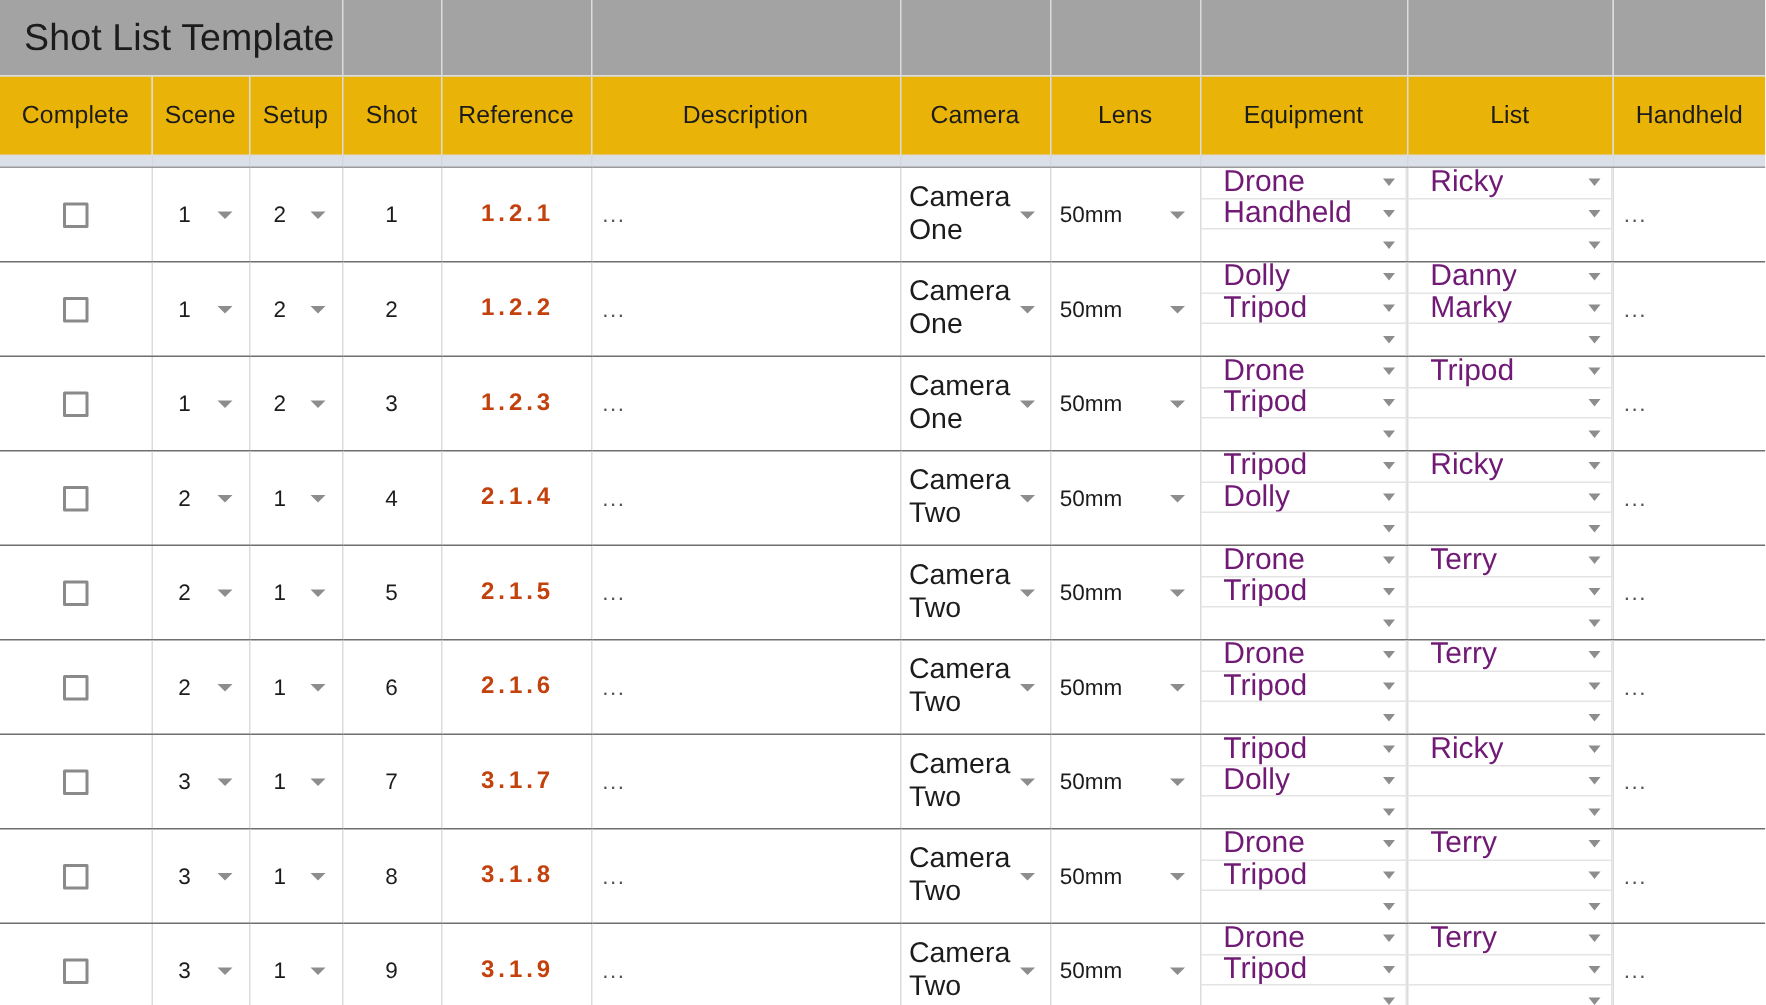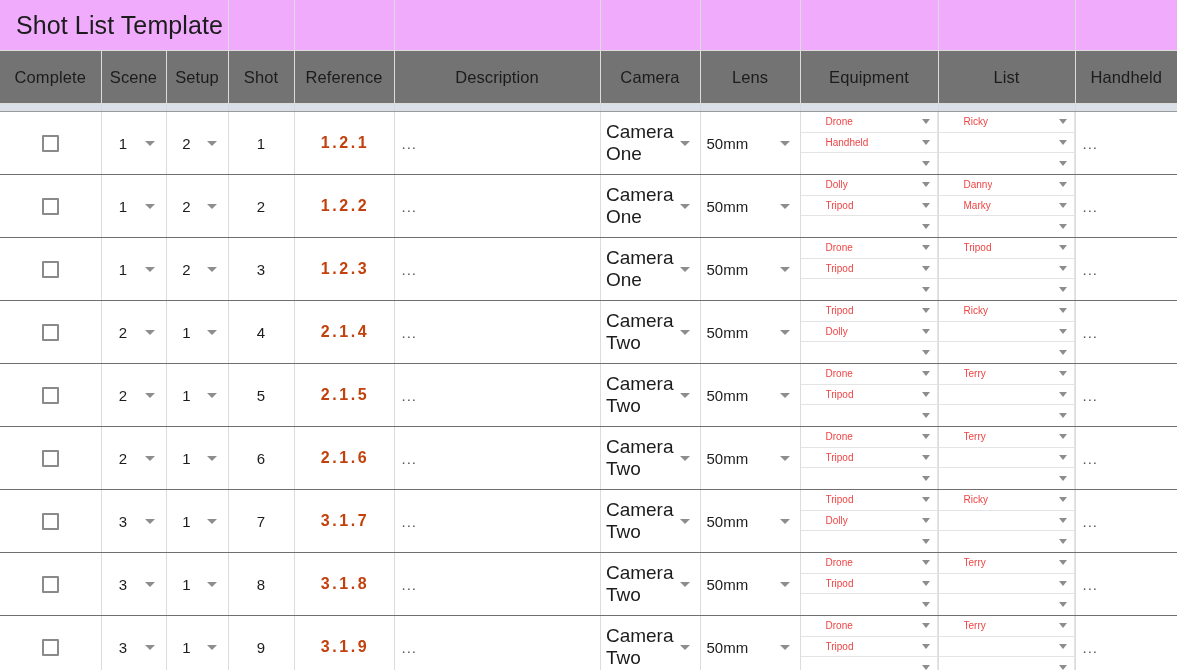--- a/index.html
+++ b/index.html
@@ -20,21 +20,21 @@
   }
 
   table.sheet {
     border-collapse: collapse;
     table-layout: fixed;
     width: 1177px;
   }
 
   
   tr.title-row td {
-    background: #f0abfc;
+    background: #a3a3a3;
     border-right: 1px solid #dcdcdc;
     border-bottom: 1px solid #dcdcdc;
     height: 50px;
     padding: 0;
   }
   tr.title-row td.title-cell {
     border-right: 1px solid #dcdcdc;
     padding: 0 0 0 16px;
     vertical-align: middle;
   }
@@ -42,21 +42,21 @@
     font-size: 25px;
     color: #1c1c1c;
     font-weight: 400;
     letter-spacing: 0.1px;
     line-height: 1;
     white-space: nowrap;
   }
 
   
   tr.head-row th {
-    background: #737373;
+    background: #eab308;
     border-right: 1px solid #dcdcdc;
     border-bottom: 1px solid #dcdcdc;
     border-top: 1px solid #dcdcdc;
     height: 52px;
     padding: 0 4px;
     font-weight: 400;
     font-size: 16.5px;
     color: #1c1c1c;
     text-align: center;
     vertical-align: middle;
@@ -198,24 +198,24 @@
     padding: 0;
     box-sizing: border-box;
   }
   .stack .mini {
     height: 20.66px;
     display: flex;
     align-items: center;
     justify-content: space-between;
     border-bottom: 1px solid #e4e4e4;
     border-right: 1px solid #e4e4e4;
-    padding: 0 7px 0 25px;
+    padding: 0 7px 0 15px;
     box-sizing: border-box;
-    font-size: 10px;
-    color: #ef4444;
+    font-size: 20px;
+    color: #701a75;
     overflow: hidden;
     white-space: nowrap;
   }
   .stack .mini:last-child { border-bottom: none; }
   .stack .mini .mval { overflow: hidden; text-overflow: clip; }
 </style>
 </head>
 <body>
 
 <div id="app">

